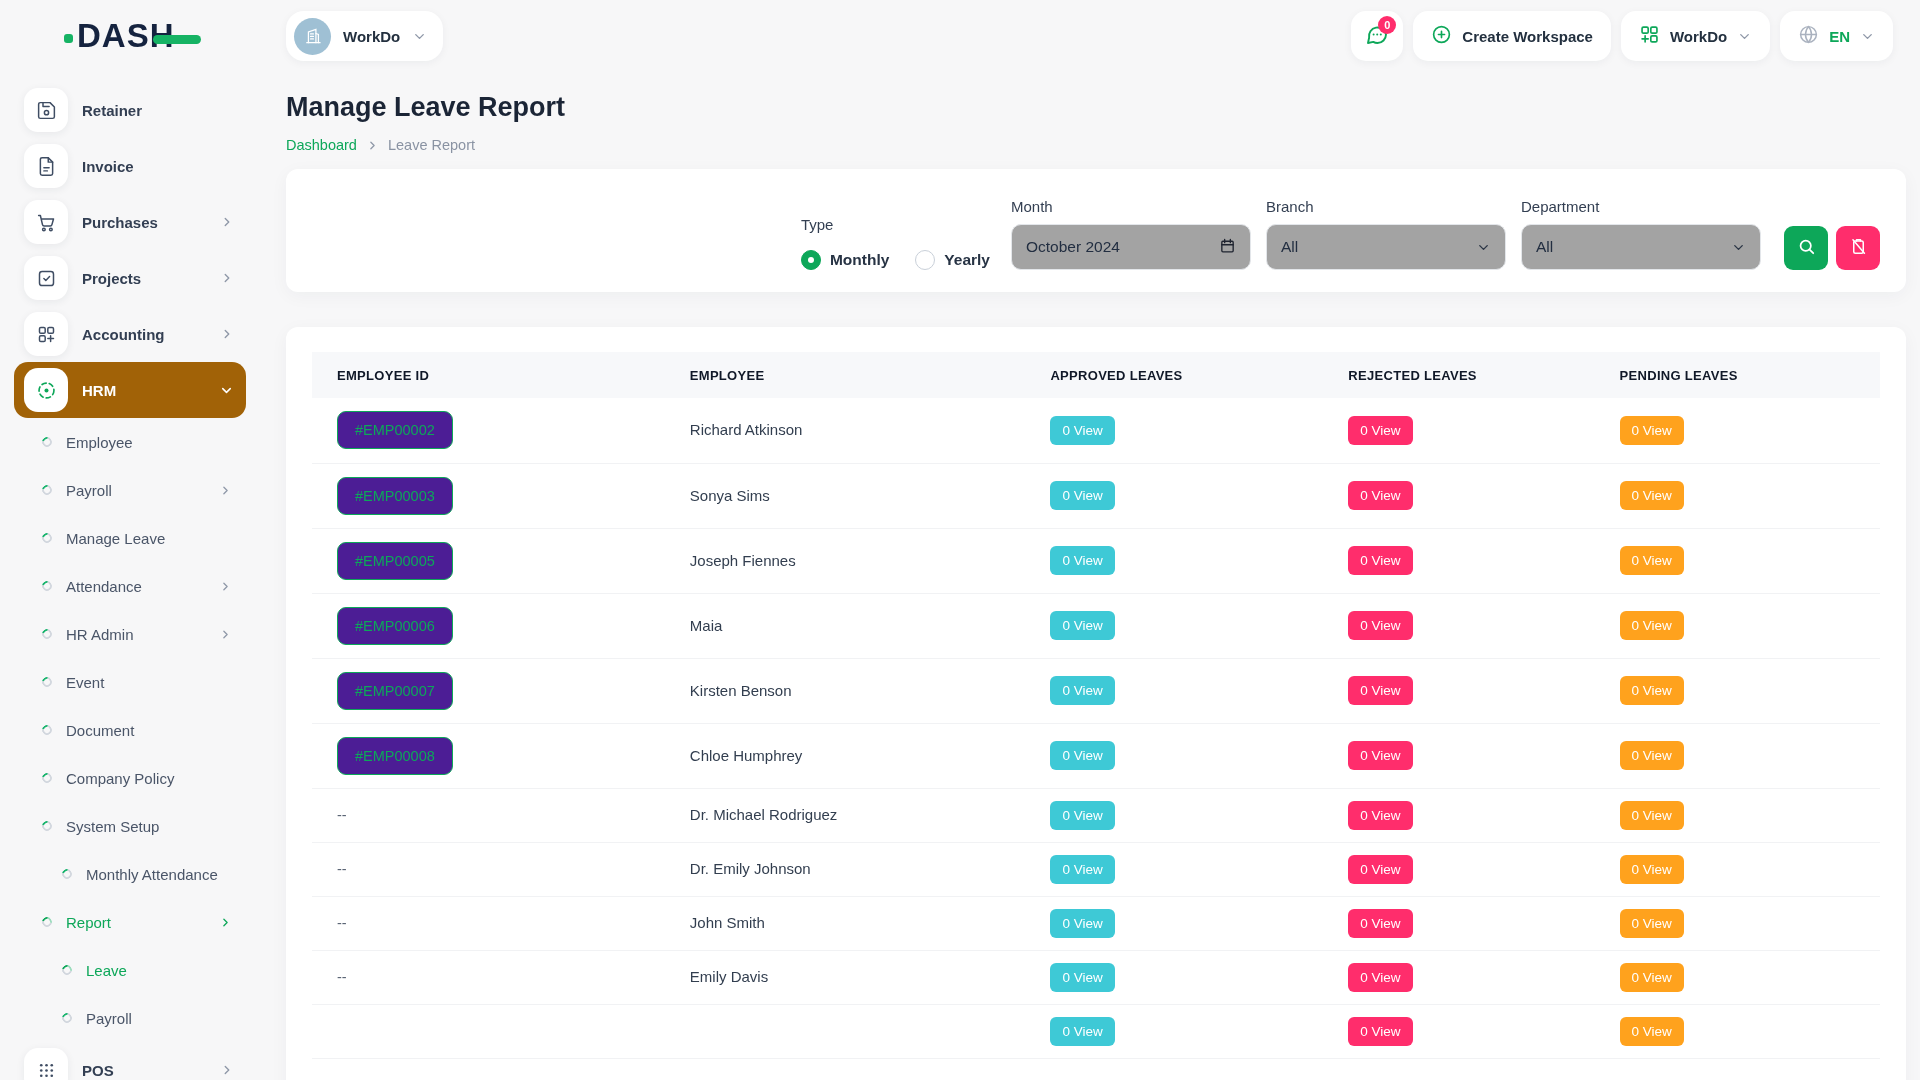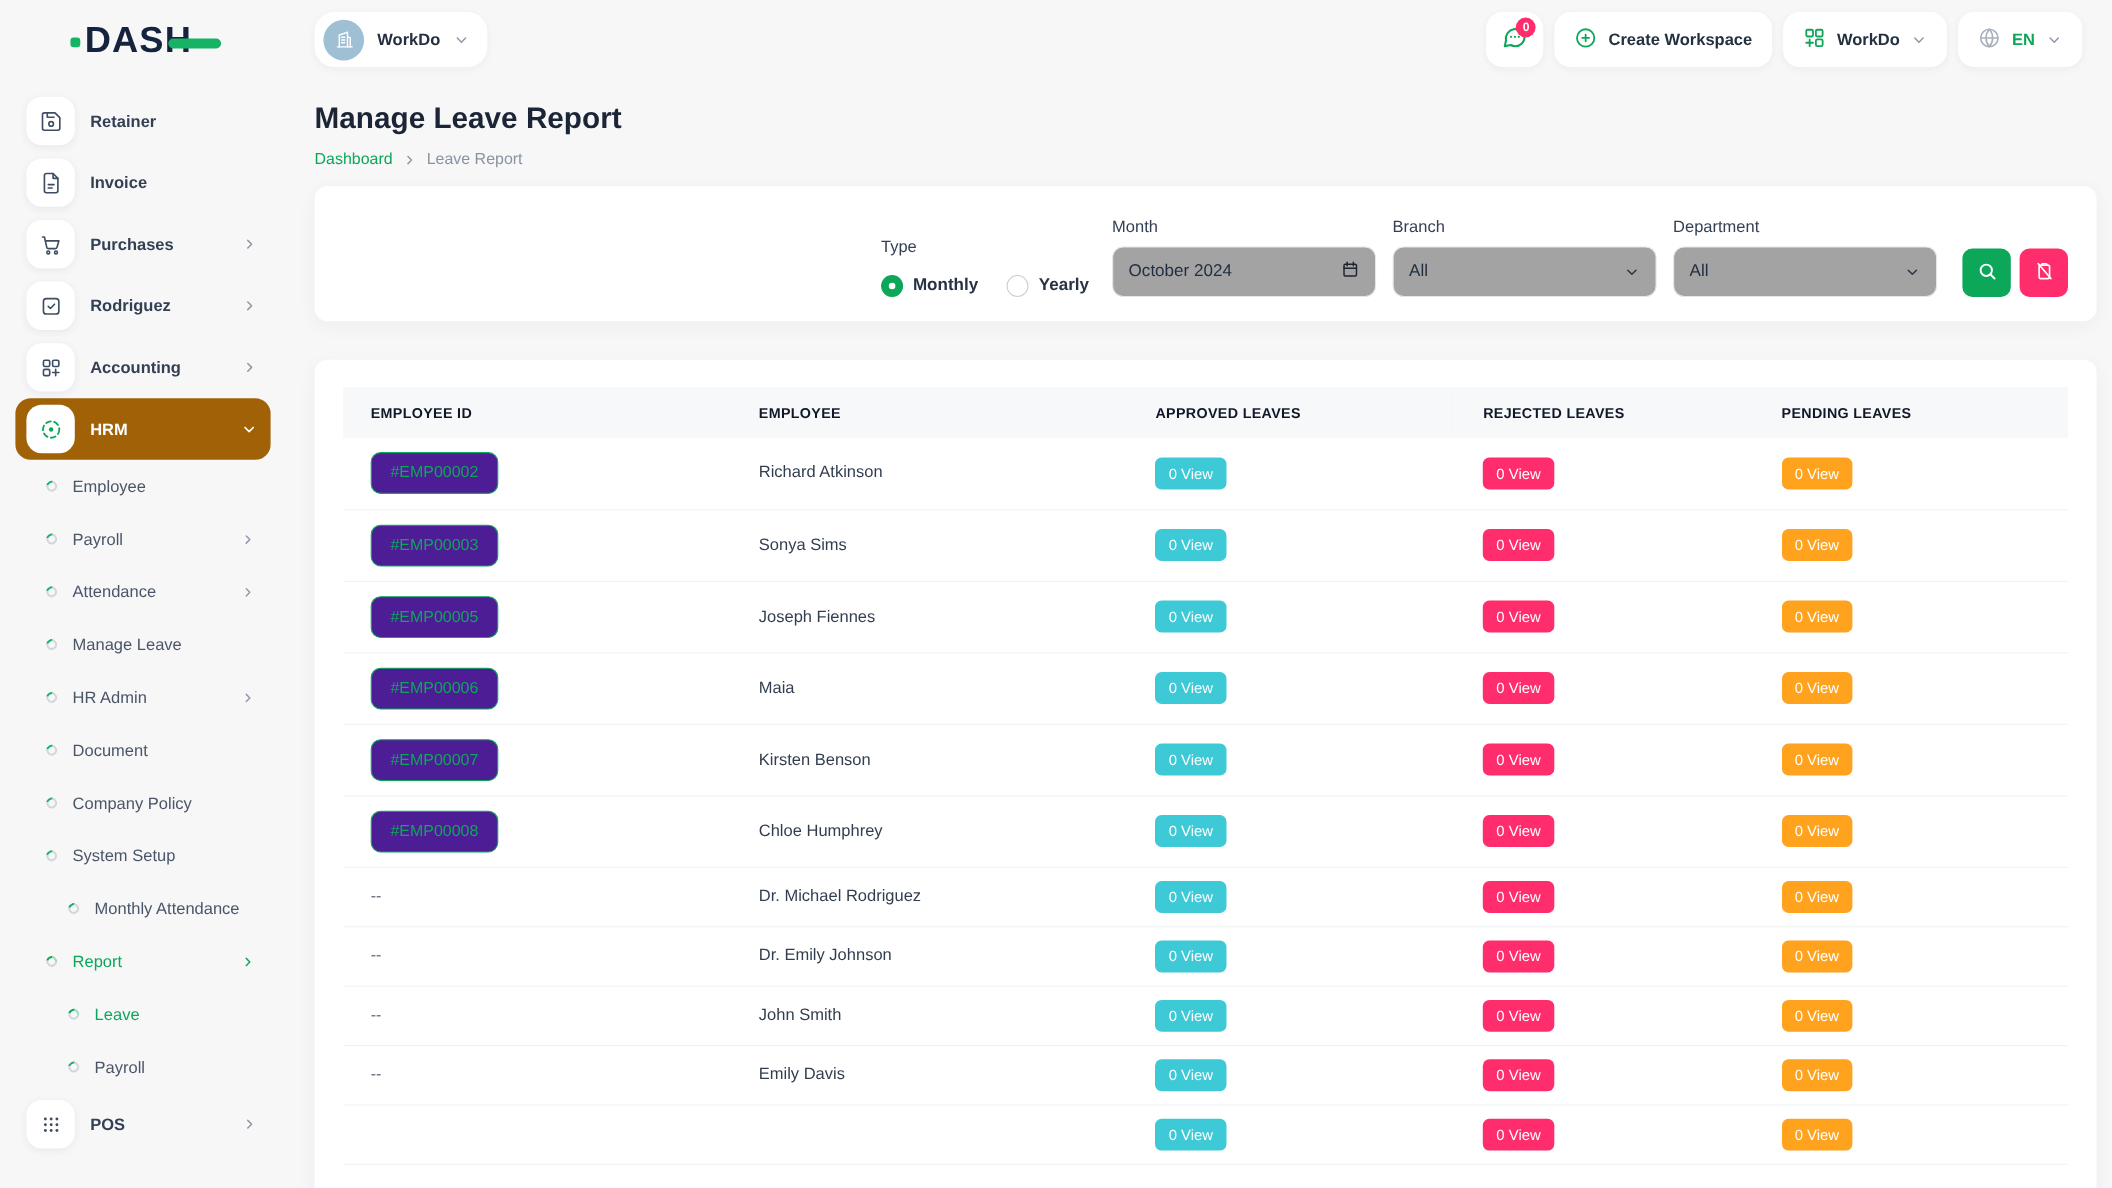--- a/index.html
+++ b/index.html
@@ -242,21 +242,21 @@
     </span>
   </div>
 
   <div class="nav-item">
     <span class="nav-chip">
       <svg width="21" height="21" viewBox="0 0 24 24" fill="none" stroke="currentColor" stroke-width="1.7" stroke-linecap="round" stroke-linejoin="round">
         <rect x="4" y="4" width="16" height="16" rx="3"></rect>
           <path d="M9 12l2.2 2.2 4.3-4.4"></path>
       </svg>
     </span>
-    <span class="nav-label">Rodriguez</span>
+    <span class="nav-label">Projects</span>
     <span class="chev-icon">
       <svg width="14" height="14" viewBox="0 0 24 24" fill="none" stroke="currentColor" stroke-width="2.4" stroke-linecap="round" stroke-linejoin="round">
           <path d="M9 6l6 6-6 6"></path>
         </svg>
     </span>
   </div>
 
   <div class="nav-item">
     <span class="nav-chip">
       <svg width="21" height="21" viewBox="0 0 24 24" fill="none" stroke="currentColor" stroke-width="1.7" stroke-linecap="round">
@@ -297,39 +297,43 @@
     <span class="bullet"></span>
     <span class="sub-label">Payroll</span>
     <span class="chev-icon">
       <svg width="13" height="13" viewBox="0 0 24 24" fill="none" stroke="currentColor" stroke-width="2.4" stroke-linecap="round" stroke-linejoin="round">
           <path d="M9 6l6 6-6 6"></path>
         </svg>
     </span>
   </div>
   <div class="subitem">
     <span class="bullet"></span>
+    <span class="sub-label">Manage Leave</span>
+  </div>
+  <div class="subitem">
+    <span class="bullet"></span>
     <span class="sub-label">Attendance</span>
     <span class="chev-icon">
       <svg width="13" height="13" viewBox="0 0 24 24" fill="none" stroke="currentColor" stroke-width="2.4" stroke-linecap="round" stroke-linejoin="round">
           <path d="M9 6l6 6-6 6"></path>
         </svg>
     </span>
   </div>
   <div class="subitem">
     <span class="bullet"></span>
-    <span class="sub-label">Manage Leave</span>
-  </div>
-  <div class="subitem">
-    <span class="bullet"></span>
     <span class="sub-label">HR Admin</span>
     <span class="chev-icon">
       <svg width="13" height="13" viewBox="0 0 24 24" fill="none" stroke="currentColor" stroke-width="2.4" stroke-linecap="round" stroke-linejoin="round">
           <path d="M9 6l6 6-6 6"></path>
         </svg>
     </span>
+  </div>
+  <div class="subitem">
+    <span class="bullet"></span>
+    <span class="sub-label">Event</span>
   </div>
   <div class="subitem">
     <span class="bullet"></span>
     <span class="sub-label">Document</span>
   </div>
   <div class="subitem">
     <span class="bullet"></span>
     <span class="sub-label">Company Policy</span>
   </div>
   <div class="subitem">

